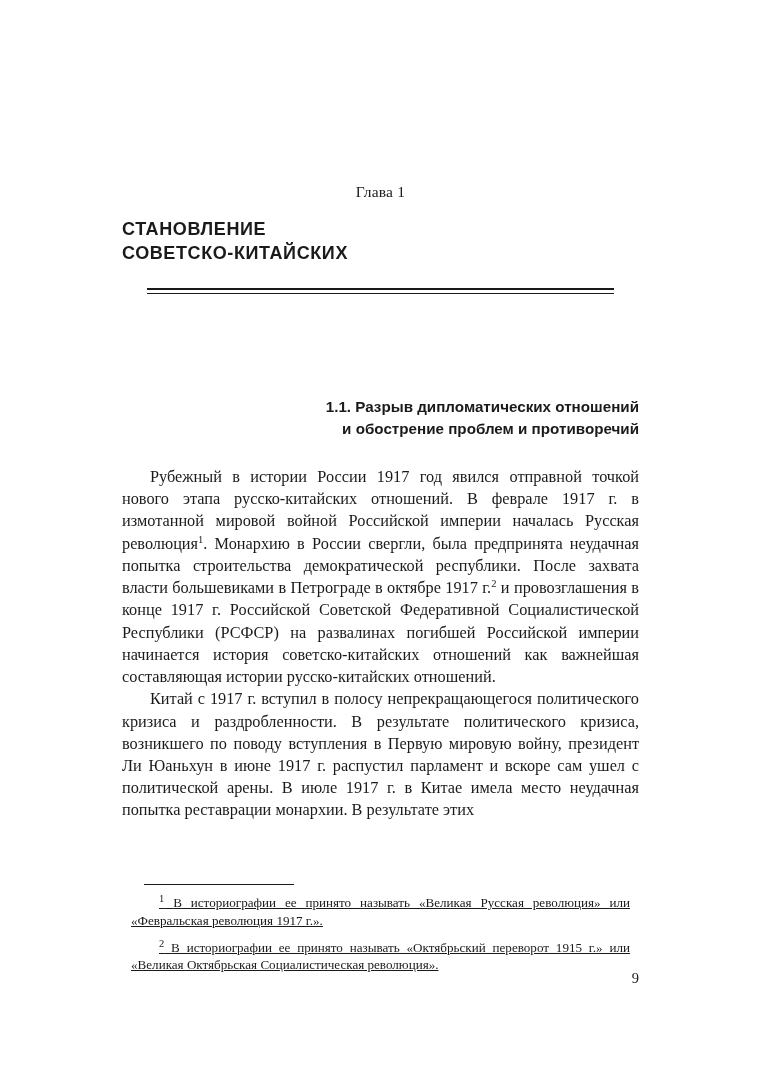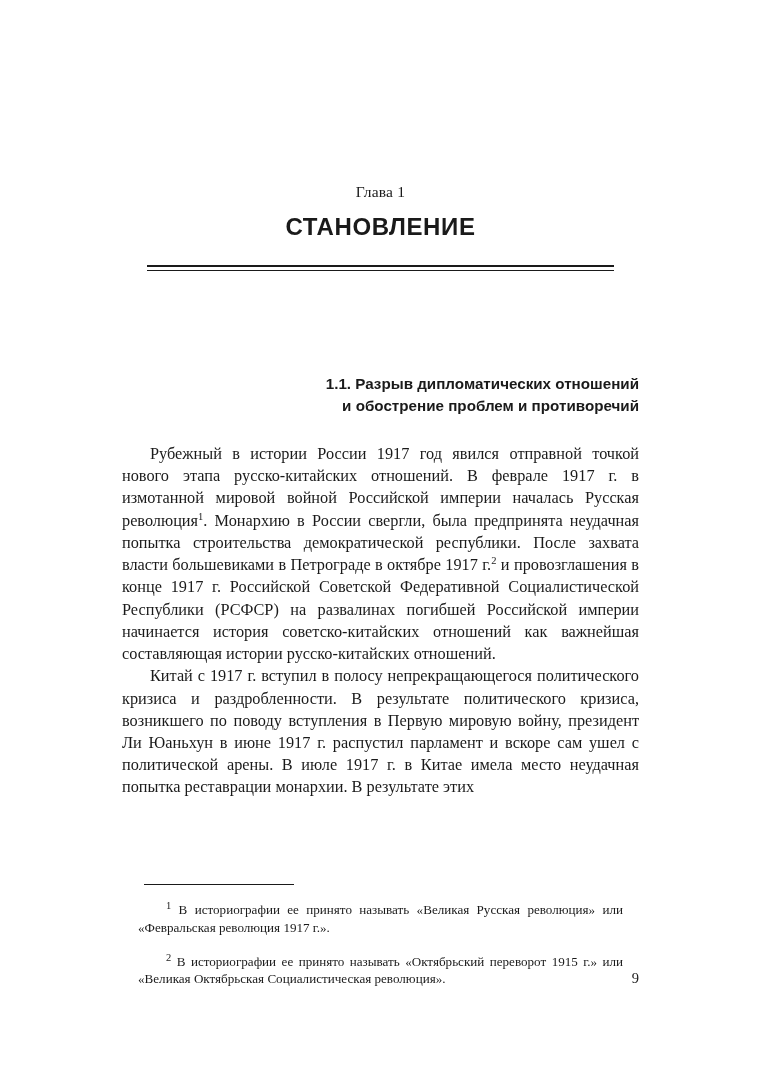--- a/index.html
+++ b/index.html
@@ -29,27 +29,26 @@
     top: 0;
     width: 517px;
   }
   .chapter-label {
     text-align: center;
     font-size: 15.5px;
     margin-top: 183px;
     letter-spacing: 0.2px;
   }
   .chapter-title {
-    text-align: center;
     font-family: "Liberation Sans", sans-serif;
     font-weight: bold;
-    font-size: 24px;
+    font-size: 18px;
     line-height: 1.33;
     letter-spacing: 0.6px;
-    margin-top: 10px;
+    margin-top: 17px;
   }
   .title-line {
     display: block;
   }
   .rule-group {
     margin-top: 22px;
     margin-left: 25px;
     margin-right: 25px;
   }
   .rule-thick {
@@ -101,41 +100,43 @@
   .footnote {
     font-size: 13.1px;
     line-height: 1.36;
     margin-top: 6px;
     text-align: justify;
   }
   .footnote:first-of-type {
     margin-top: 8px;
   }
   .footnote p {
-    margin: 16px;
+    margin: 9px;
     text-indent: 28px;
+    text-decoration: underline;
   }
   .page-number {
     position: absolute;
     right: 122px;
     top: 970px;
     font-size: 14.5px;
     text-align: right;
   }
 </style>
 </head>
 <body>
 
 <div class="page">
   <div class="content">
 
     <div class="chapter-label">Глава 1</div>
 
     <div class="chapter-title">
       <span class="title-line">СТАНОВЛЕНИЕ</span>
+      <span class="title-line">СОВЕТСКО-КИТАЙСКИХ</span>
     </div>
 
     <div class="rule-group">
       <div class="rule-thick"></div>
       <div class="rule-thin"></div>
     </div>
 
     <div class="section-heading">
       <span class="line">1.1. Разрыв дипломатических отношений</span>
       <span class="line">и обострение проблем и противоречий</span>

